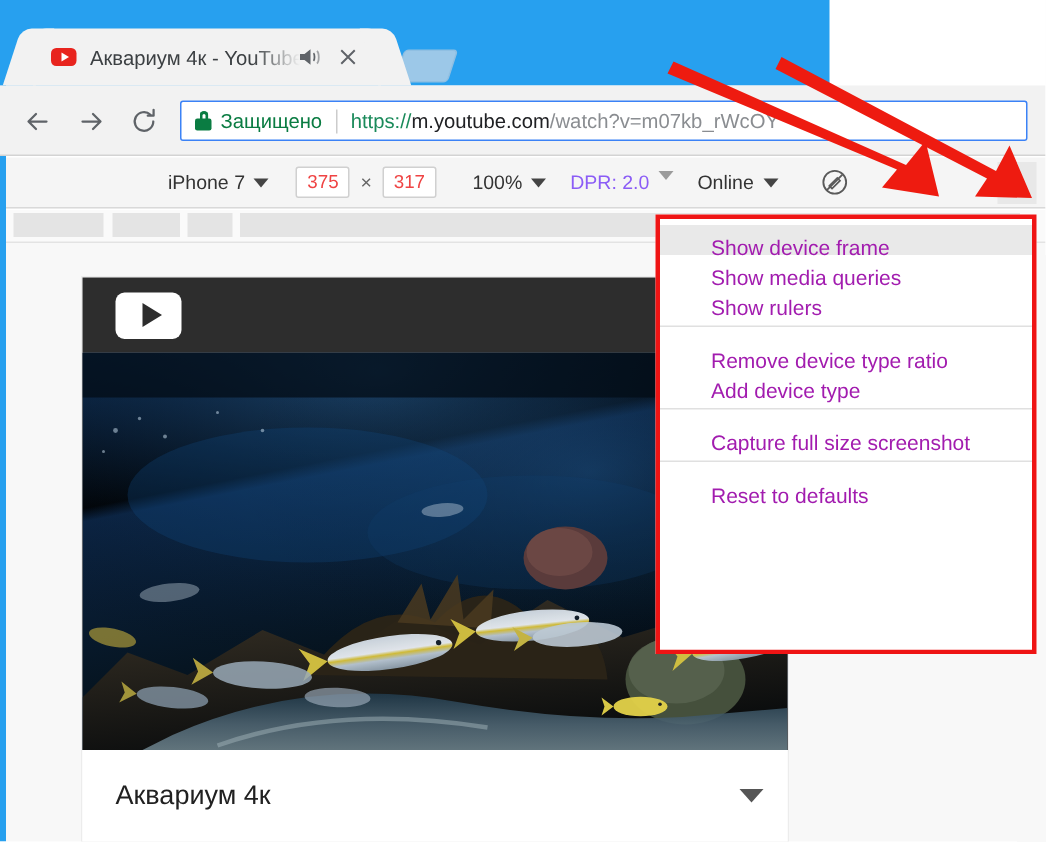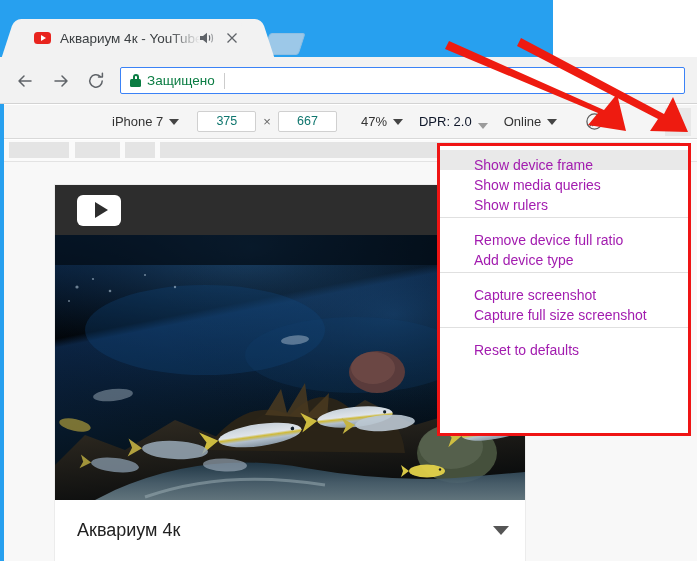--- a/index.html
+++ b/index.html
@@ -86,27 +86,27 @@
     position: absolute; left: 4px; top: 105px; width: 693px; height: 34px;
     background: #f5f5f5; border-bottom: 1px solid #d9d9d9;
     display: flex; align-items: center; font-size: 13px; color: #333;
   }
   .dev-device { margin-left: 108px; display: flex; align-items: center; }
   .caret { display: inline-block; width: 0; height: 0; margin-left: 6px;
     border-left: 5px solid transparent; border-right: 5px solid transparent;
     border-top: 6px solid #444; }
   .caret.grey { border-top-color: #9b9b9b; }
   .dim-box {
-    width: 59px; height: 21px; margin-left: 18px; border: 1px solid #d0d0d0;
+    width: 36px; height: 21px; margin-left: 18px; border: 1px solid #d0d0d0;
     background: #fff; border-radius: 2px; text-align: center; line-height: 19px;
-    font-size: 12.5px; color: #0f766e;
+    font-size: 12.5px; color: #ef4444;
   }
   .dim-x { margin: 0 7px; color: #666; font-size: 13px; }
   .dev-zoom { margin-left: 24px; display: flex; align-items: center; }
-  .dev-dpr  { margin-left: 16px; display: flex; align-items: flex-end; color:#0f172a; }
+  .dev-dpr  { margin-left: 16px; display: flex; align-items: flex-start; color:#8b5cf6; }
   .dev-net  { margin-left: 16px; display: flex; align-items: center; }
   .rotate-icon { margin-left: 28px; width: 19px; height: 19px; }
   .dots-btn {
     position: absolute; right: 6px; top: 3px; width: 26px; height: 28px;
     background: #e8e8e8; display: flex; flex-direction: column;
     align-items: center; justify-content: center; gap: 3px;
   }
   .dots-btn span { width: 3px; height: 3px; border-radius: 50%; background: #5a5a5a; display:block;}
 
   
@@ -221,33 +221,34 @@
       </svg>
     </span>
 
     <div class="omnibox">
       <span class="lock">
         <span class="shackle"></span>
           <span class="body"></span>
       </span>
       <span class="secure-text">Защищено</span>
       <span class="omni-sep"></span>
+      <span class="url"><span class="scheme">https://</span><span class="host">m.youtube.com</span><span class="path">/watch?v=m07kb_rWcOY</span></span>
     </div>
   </div>
 
   <div class="devbar">
     <div class="dev-device">
       <span>iPhone 7</span>
       <span class="caret"></span>
     </div>
     <div class="dim-box">375</div>
     <span class="dim-x">×</span>
-    <div class="dim-box" style="margin-left:0">667</div>
+    <div class="dim-box" style="margin-left:0">317</div>
     <div class="dev-zoom">
-      <span>47%</span>
+      <span>100%</span>
       <span class="caret"></span>
     </div>
     <div class="dev-dpr">
       <span>DPR: 2.0</span>
       <span class="caret grey"></span>
     </div>
     <div class="dev-net">
       <span>Online</span>
       <span class="caret"></span>
     </div>
@@ -410,24 +411,23 @@
       </div>
     </div>
   </div>
 
   <div class="menu">
     <div class="menu-inner">
       <div class="menu-item hover">Show device frame</div>
       <div class="menu-item">Show media queries</div>
       <div class="menu-item">Show rulers</div>
       <div class="menu-sep"></div>
-      <div class="menu-item">Remove device full ratio</div>
+      <div class="menu-item">Remove device type ratio</div>
       <div class="menu-item">Add device type</div>
       <div class="menu-sep"></div>
-      <div class="menu-item">Capture screenshot</div>
       <div class="menu-item">Capture full size screenshot</div>
       <div class="menu-sep"></div>
       <div class="menu-item">Reset to defaults</div>
     </div>
   </div>
 
   <svg class="arrows" viewBox="0 0 697 561">
     <g fill="#ee1b10">
 
       <path d="M449 41 L604 110 L617 94 L626 131 L588 125 L598 113 L445 49 Z"></path>

